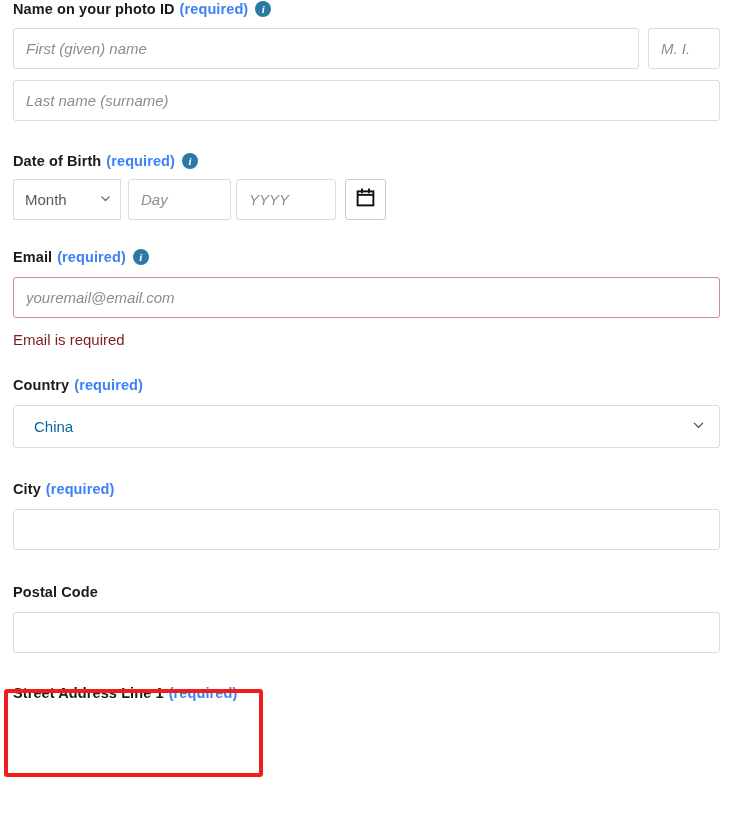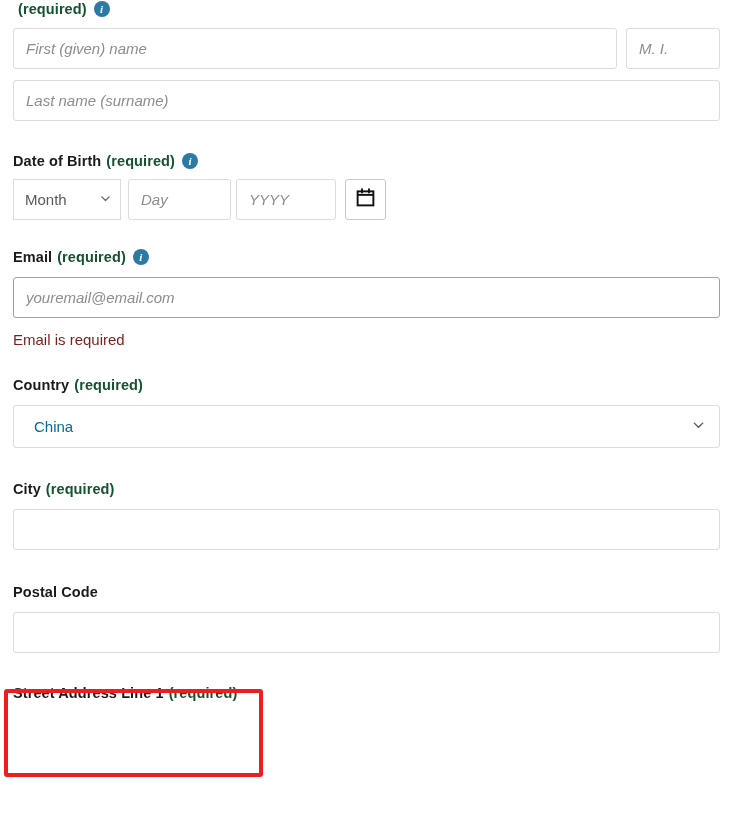--- a/index.html
+++ b/index.html
@@ -28,21 +28,21 @@
     font-size: 14.5px;
     font-weight: bold;
     color: #1b1b1b;
     letter-spacing: 0.1px;
     line-height: 18px;
     display: flex;
     align-items: center;
     white-space: nowrap;
   }
   .req {
-    color: #14532d;
+    color: #3b82f6;
     font-weight: bold;
     margin-left: 5px;
     text-align: right;
   }
 
   
   .info-icon {
     display: inline-flex;
     align-items: center;
     justify-content: center;
@@ -93,21 +93,21 @@
   }
 
   
   .name-row {
     display: flex;
     align-items: flex-start;
     margin-top: 10px;
   }
   .name-first { width: 690px; padding-left: 12px; }
   .mi-gap { width: 9px; flex: none; }
-  .name-mi { width: 94px; flex: none; }
+  .name-mi { width: 72px; flex: none; }
 
   .dob-row {
     display: flex;
     align-items: center;
     margin-top: 9px;
   }
   .sel-month {
     width: 108px;
     height: 41px;
     border: 1px solid #dcdcdc;
@@ -191,20 +191,21 @@
     z-index: 40;
   }
 </style>
 </head>
 <body>
 
 <div class="form-root">
 
   <div class="sec-name">
     <div class="field-label">
+      <span>Name on your photo ID</span>
       <span class="req">(required)</span>
       <span class="info-icon">i</span>
     </div>
     <div class="name-row">
       <input class="txt name-first" type="text" placeholder="First (given) name" style="">
       <div class="mi-gap"></div>
       <input class="txt name-mi" type="text" placeholder="M. I." style="">
     </div>
     <div class="blk">
       <input class="txt" type="text" placeholder="Last name (surname)" style="">

